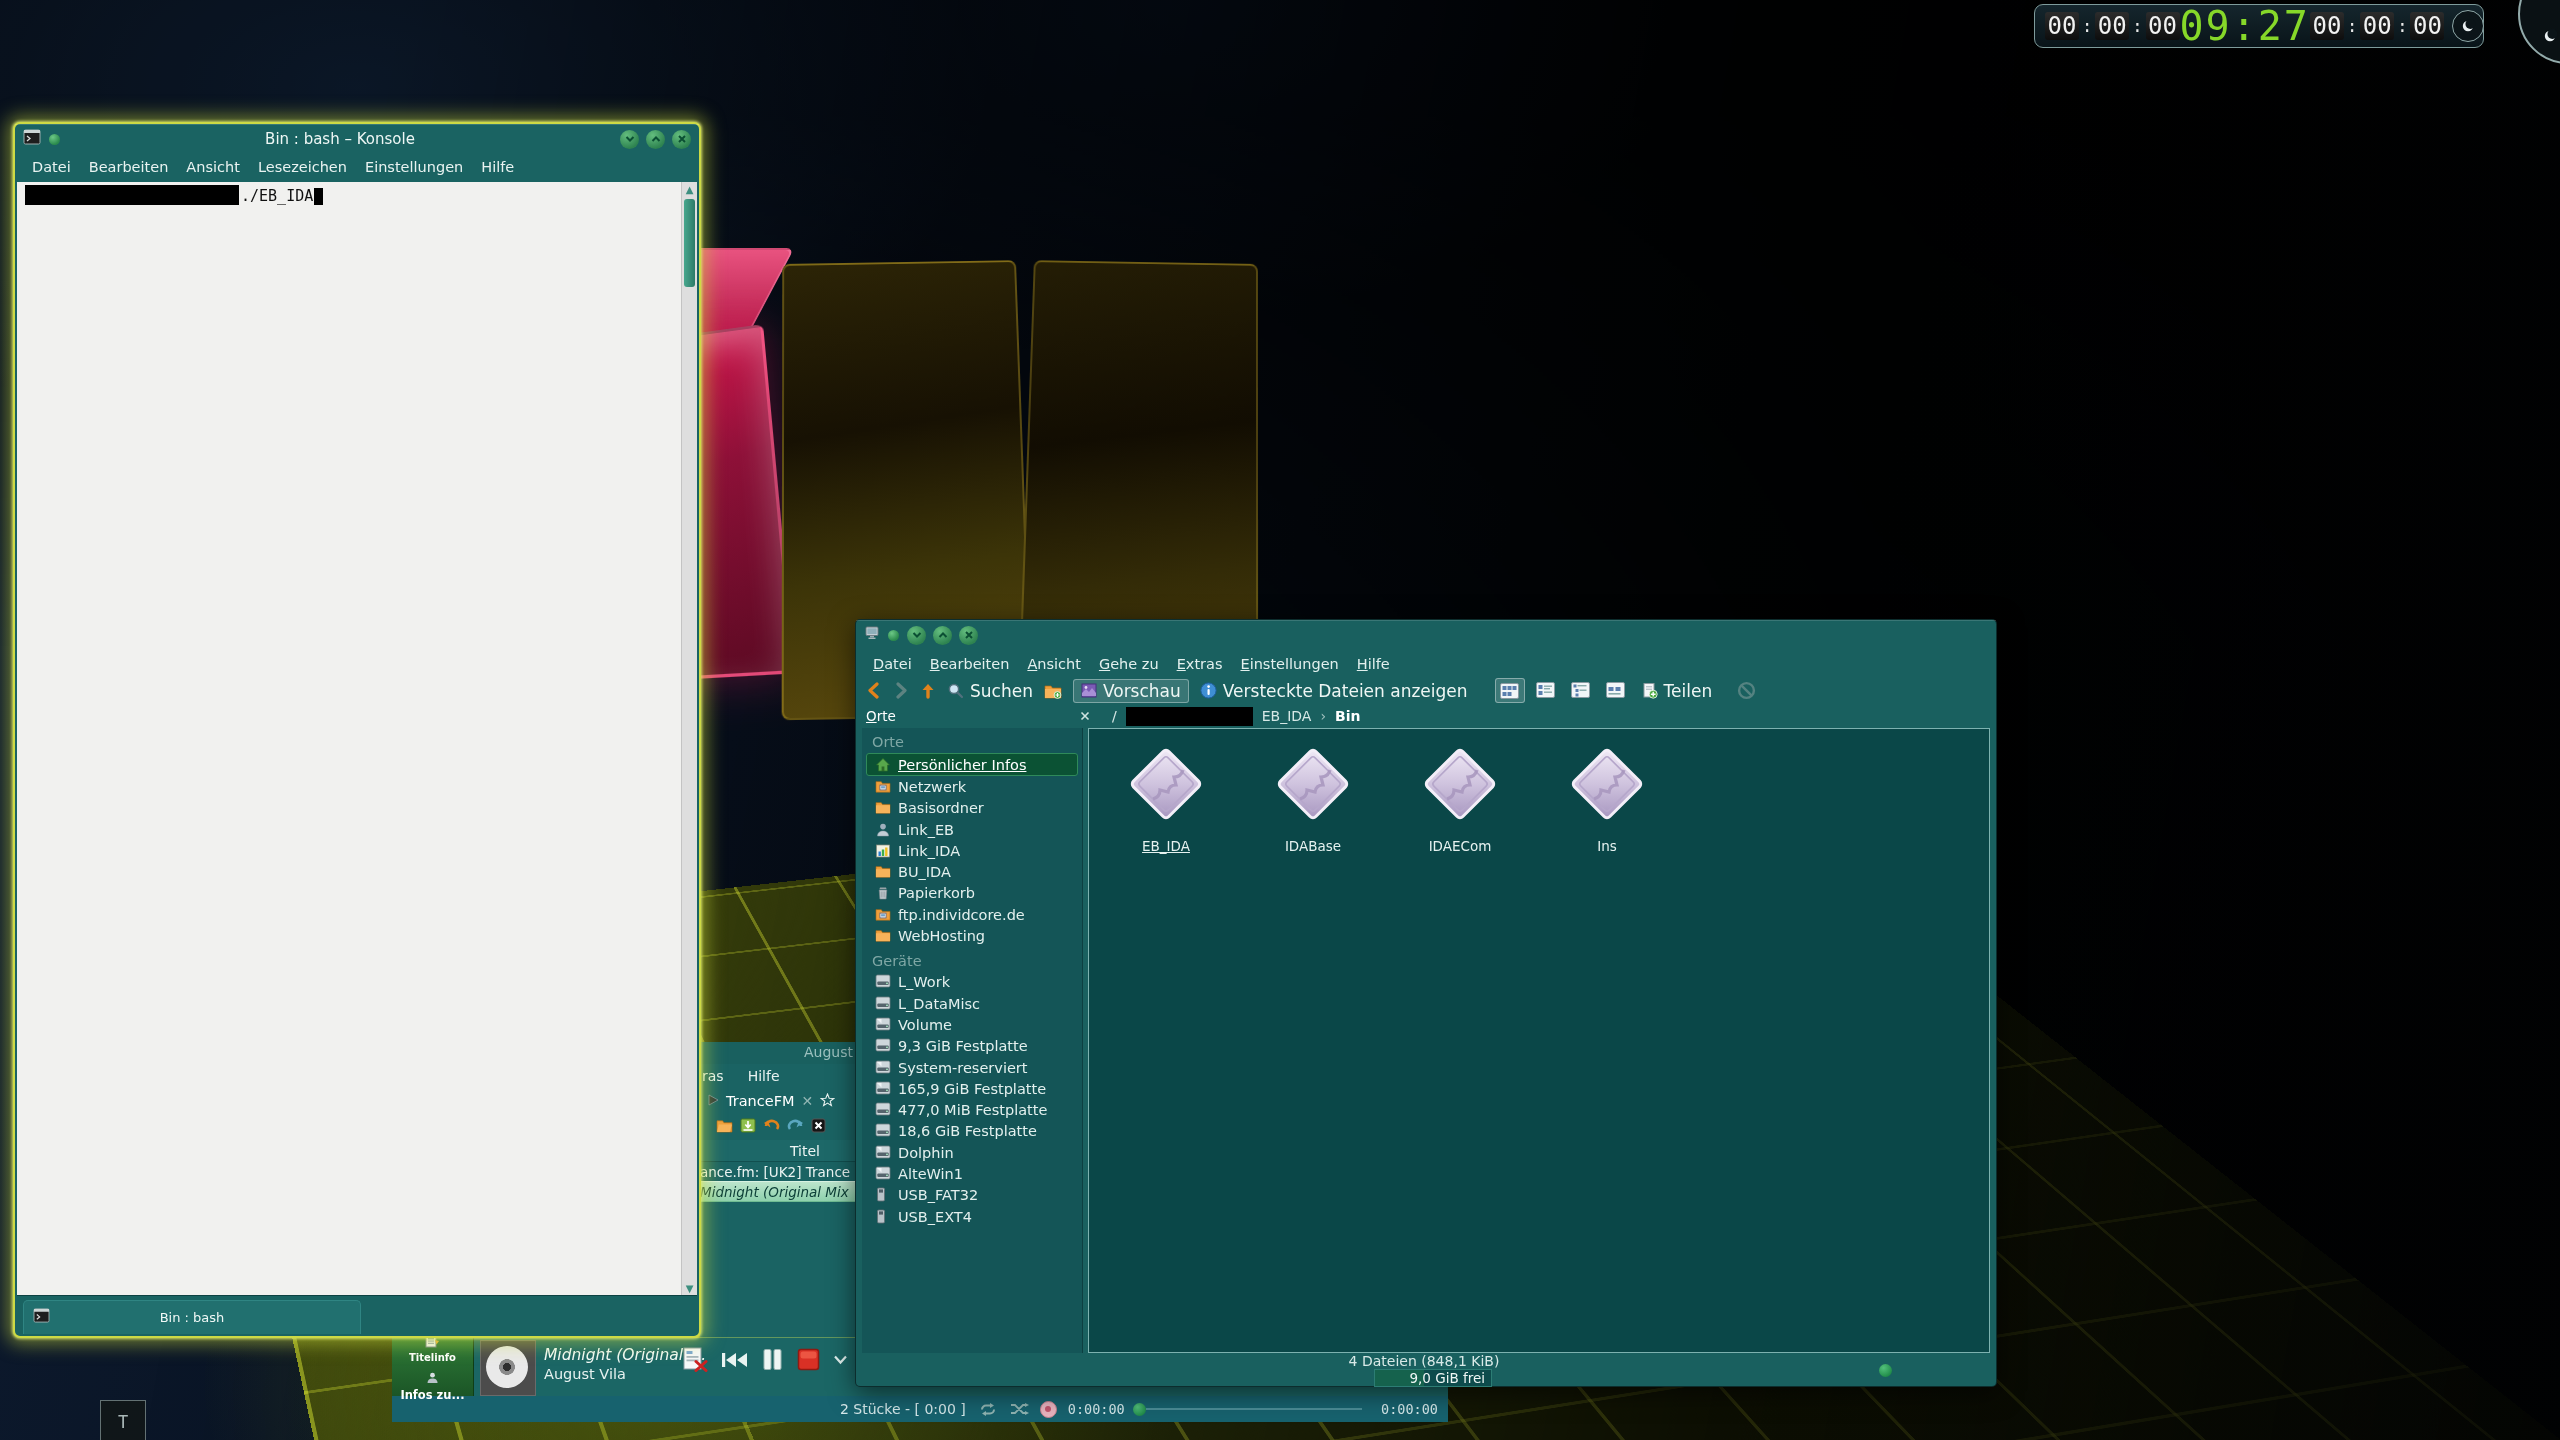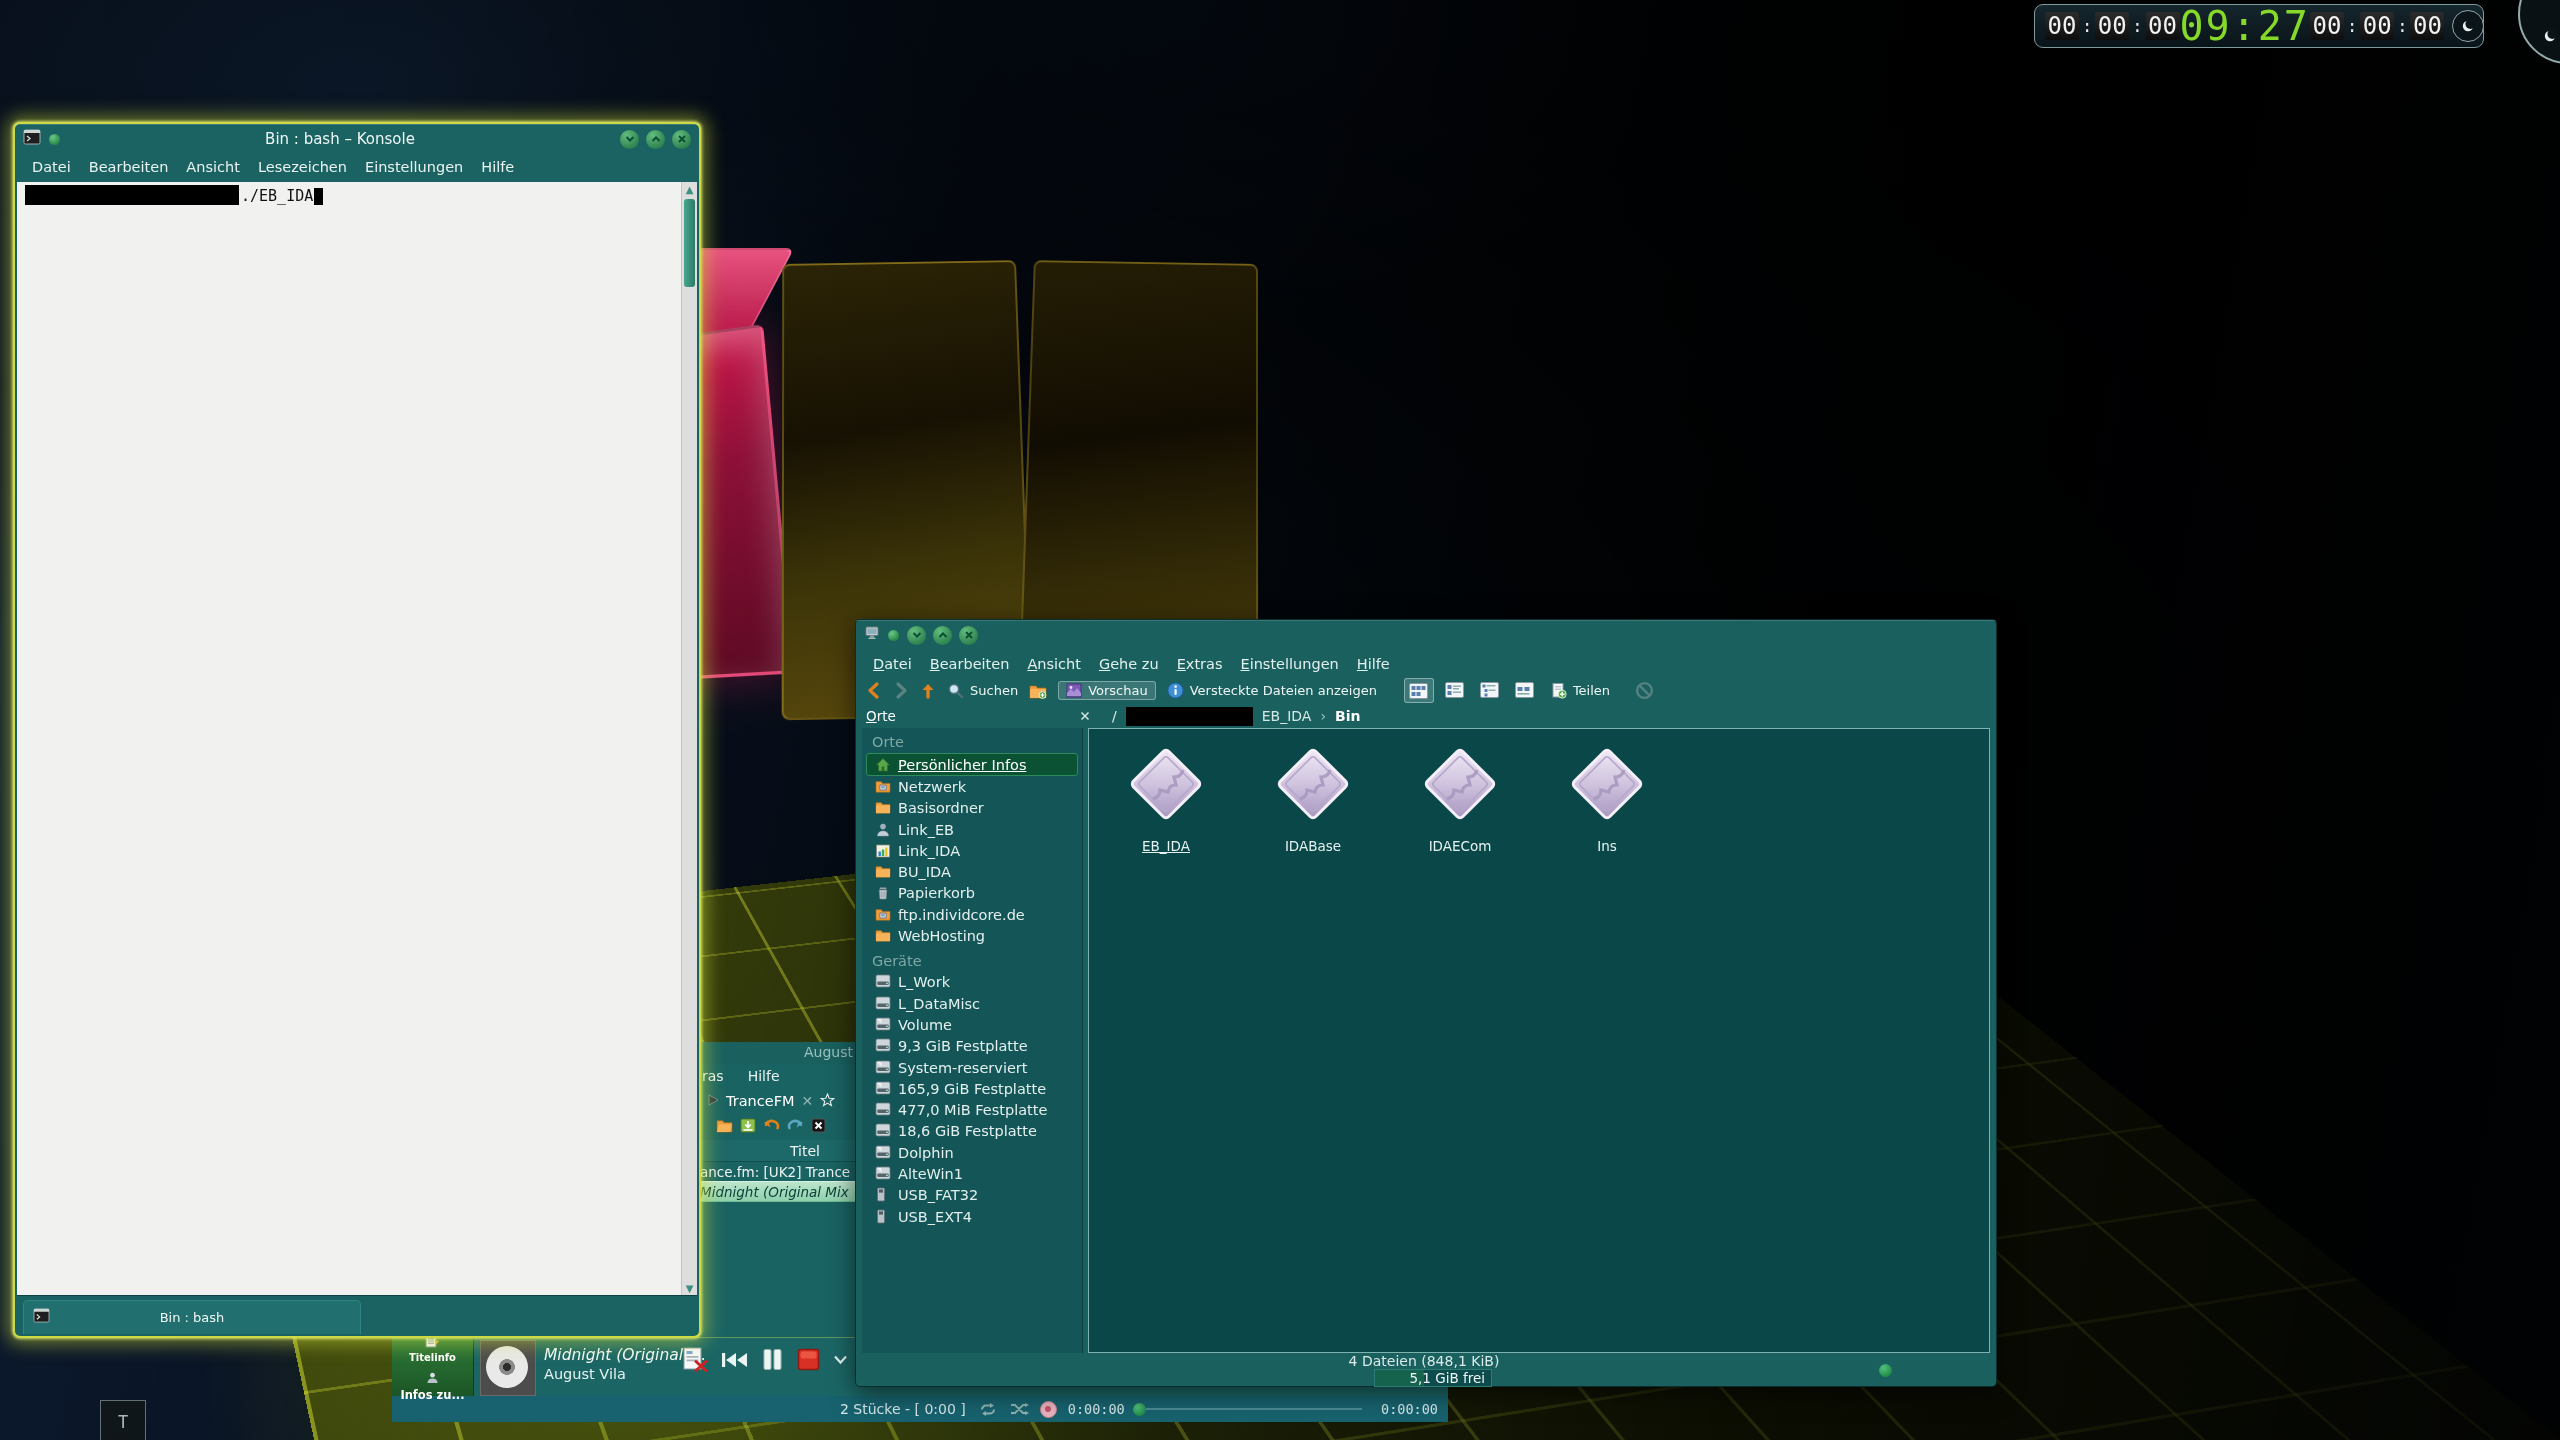--- a/index.html
+++ b/index.html
@@ -82,21 +82,21 @@
     color:#f0f8f6;font-size:13px;}
   .k-tab .tab-ic{position:absolute;left:9px;top:7px;}
 
   
   .dolphin{position:absolute;left:855px;top:619px;width:1140px;height:766px;z-index:20;
     background:#19605f;border:1px solid rgba(8,28,28,.75);border-radius:5px;
     box-shadow:0 6px 26px rgba(0,0,0,.55);}
   .dolphin .titlebar{color:#9fc3c1;}
   .dolphin .menubar{color:#e2f0ee;height:27px;}
   .dolphin .menu-item::first-letter{text-decoration:underline;}
-  .d-toolbar{height:27px;display:flex;align-items:center;gap:11px;padding:0 10px;color:#eef6f4;font-size:13px;}
+  .d-toolbar{height:27px;display:flex;align-items:center;gap:11px;padding:0 10px;color:#eef6f4;font-size:17px;}
   .tool-btn{display:flex;align-items:center;gap:6px;white-space:nowrap;}
   .tool-btn.pressed{background:rgba(255,255,255,.14);border:1px solid rgba(255,255,255,.35);
     border-radius:3px;padding:1px 7px;}
   .viewmode-group{display:flex;gap:7px;margin-left:16px;}
   .vm-btn{width:28px;height:23px;display:flex;align-items:center;justify-content:center;border-radius:3px;}
   .vm-btn.pressed{background:rgba(255,255,255,.16);border:1px solid rgba(255,255,255,.38);}
   .d-locrow{height:24px;display:flex;align-items:center;font-size:13.5px;color:#d6e8e6;}
   .places-head{width:224px;display:flex;align-items:center;padding:0 10px;color:#fff;}
   .places-head .ph-label::first-letter{text-decoration:underline;}
   .places-close{margin-left:auto;}
@@ -732,21 +732,21 @@
           </div>
       </div>
     </div>
     <div class="d-status">
       <span>4 Dateien (848,1 KiB)</span>
       <span class="zoom-slider">
           <span class="zoom-knob"></span>
         </span>
       <span class="free-bar">
         <span class="free-fill"></span>
-        <span class="free-text">5,1 GiB frei</span>
+        <span class="free-text">9,0 GiB frei</span>
       </span>
     </div>
   </div>
 
   <div class="juk">
     <div class="juk-title">August</div>
     <div class="juk-menu">
 
     <span class="menu-item" style="padding:0;">ras</span>
         <span class="menu-item" style="padding:0;">Hilfe</span>

